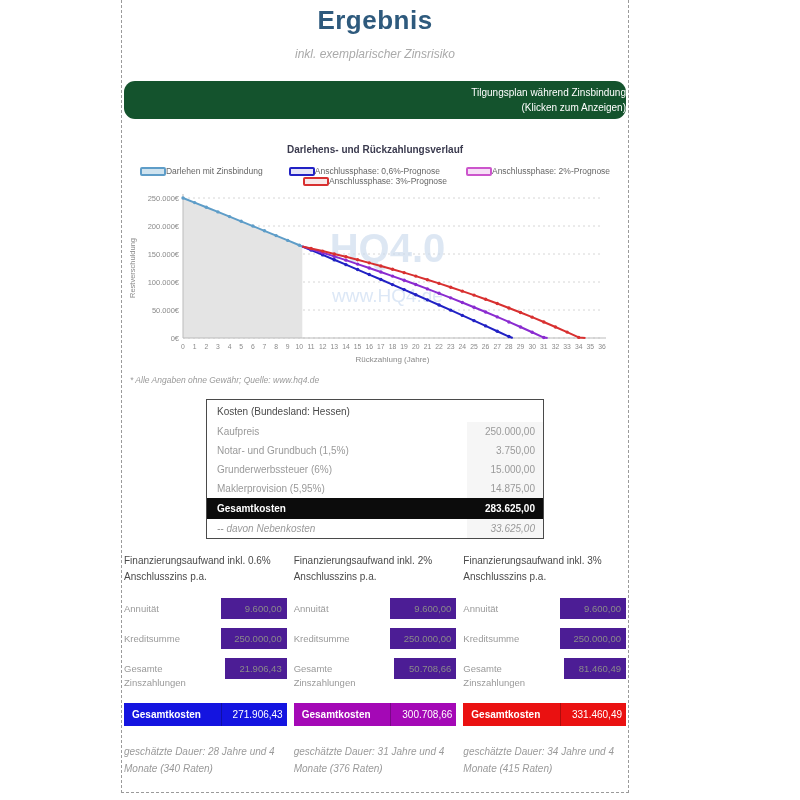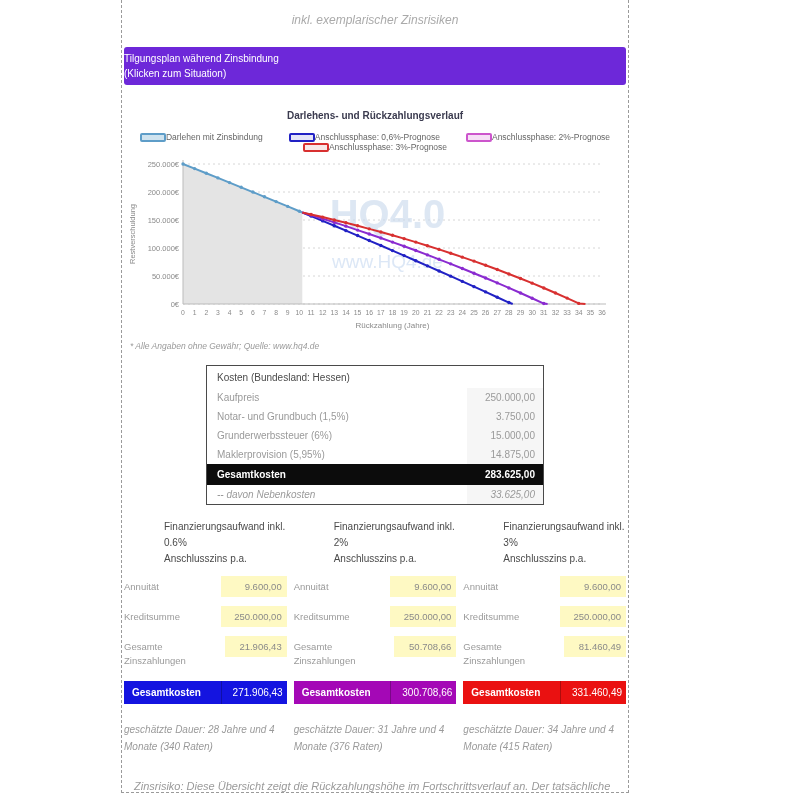--- a/index.html
+++ b/index.html
@@ -3,64 +3,65 @@
 <meta charset="utf-8">
 <style>
   * { margin:0; padding:0; box-sizing:border-box; }
   html,body { width:800px; height:800px; background:#ffffff; overflow:hidden;
     font-family:"Liberation Sans", "DejaVu Sans", sans-serif; }
   .frame { position:absolute; left:121px; top:0; width:508px; height:793px;
     border-left:1px dashed #9a9a9a; border-right:1px dashed #9a9a9a; border-bottom:1px dashed #9a9a9a;
     background:#fff; padding:2px 2px 0 2px; }
   .page-title { text-align:center; color:#2e5a7d; font-size:26px; font-weight:600; margin-top:3px; letter-spacing:0.5px; }
   .page-subtitle { text-align:center; color:#aaaaaa; font-size:12px; font-style:italic; margin-top:11px; }
-  .tplan-btn { display:block; width:100%; margin-top:20px; background:#6d28d9; border:none; border-radius:3px;
-    color:#ffffff; font-size:10px; line-height:1.5; padding:4px 0; text-align:left; cursor:pointer;
+  .tplan-btn { display:block; width:100%; margin-top:20px; background:#14532d; border:none; border-radius:11px;
+    color:#ffffff; font-size:10px; line-height:1.5; padding:4px 0; text-align:right; cursor:pointer;
     font-family:inherit; }
   .chart-title { text-align:center; font-size:10px; font-weight:bold; color:#3b3b4f; margin-top:25px; }
   .legend-row { display:flex; justify-content:center; gap:26px; margin-top:11px; }
   .legend-row.second { margin-top:0; }
   .legend-item { display:flex; align-items:center; }
   .legend-swatch { display:inline-block; width:26px; height:9px; border:2px solid #000; border-radius:2px; }
   .legend-label { font-size:8.5px; color:#666; }
   .chart-wrap { margin-top:4px; }
   .chart-footnote { font-size:8.5px; font-style:italic; color:#9a9a9a; margin:3px 0 0 6px; }
   .costs-table { width:338px; margin:14px auto 0 auto; border:1px solid #4a4a4a; font-size:10px; }
   .ct-header { padding:6px 10px 5px 10px; color:#4a4a4a; }
   .ct-row { display:flex; align-items:center;justify-content:flex-end; }
   .ct-label { flex:1; padding:4px 10px; color:#9a9a9a; }
   .ct-value { width:76px; padding:4px 8px 4px 4px; background:#f6f6f6; color:#9a9a9a; text-align:right; }
   .ct-total { background:#0c0c0c; }
   .ct-total .ct-label { color:#ffffff; font-weight:bold; padding:5px 10px; }
   .ct-total .ct-value { background:#0c0c0c; color:#ffffff; font-weight:bold; }
   .ct-sub .ct-label, .ct-sub .ct-value { font-style:italic; }
   .scenarios { display:flex; gap:7px; margin-top:14px; }
   .scenario { flex:1; min-width:0; }
-  .sc-title { font-size:10px; color:#4a4a4a; line-height:1.6; min-height:36px;margin-left:40px; }
+  .sc-title { font-size:10px; color:#4a4a4a; line-height:1.6; min-height:36px; }
   .sc-row { display:flex; align-items:flex-start; margin-top:9px;gap:39px; }
   .sc-label { flex:1; font-size:9.5px; color:#9a9a9a; line-height:1.5; padding-top:4px; }
-  .sc-value { width:66px; background:#fef9c3; font-size:9.5px; color:#8a8a8a; text-align:right; padding:5px 5px; }
+  .sc-value { width:66px; background:#4c1d95; font-size:9.5px; color:#8a8a8a; text-align:right; padding:5px 5px; }
   .sc-total { display:flex; align-items:center; margin-top:12px; height:23px; color:#fff; font-size:10px; }
   .sc-total-label { flex:1; font-weight:bold; padding-left:8px; }
   .sc-total-value { width:66px; text-align:right; padding-right:4px; border-left:1px solid rgba(0,0,0,0.25);
     align-self:stretch; display:flex; align-items:center; justify-content:flex-end; }
   .sc-duration { margin-top:17px; font-size:10px; font-style:italic; color:#9a9a9a; line-height:1.7; }
   .footer-note { margin:22px 10px 0 10px; font-size:11px; font-style:italic; color:#9a9a9a; line-height:1.65; }
   svg text { font-family:"Liberation Sans", "DejaVu Sans", sans-serif; }
 </style>
 </head>
 <body>
 
 <div class="frame">
 
-  <div class="page-subtitle">inkl. exemplarischer Zinsrisiken</div>
+  <h1 class="page-title">Ergebnis</h1>
+  <div class="page-subtitle">inkl. exemplarischer Zinsrisiko</div>
 
   <button class="tplan-btn">
     <span>Tilgungsplan während Zinsbindung</span><br>
-    <span>(Klicken zum Situation)</span>
+    <span>(Klicken zum Anzeigen)</span>
   </button>
 
   <div class="chart-title">Darlehens- und Rückzahlungsverlauf</div>
 
   <div class="legend-row" id="legend-row-1">
       <div class="legend-item">
         <span class="legend-swatch" style="background: rgb(207, 227, 239); border-color: rgb(94, 157, 200);"></span>
         <span class="legend-label">Darlehen mit Zinsbindung</span>
       </div>
       <div class="legend-item">

